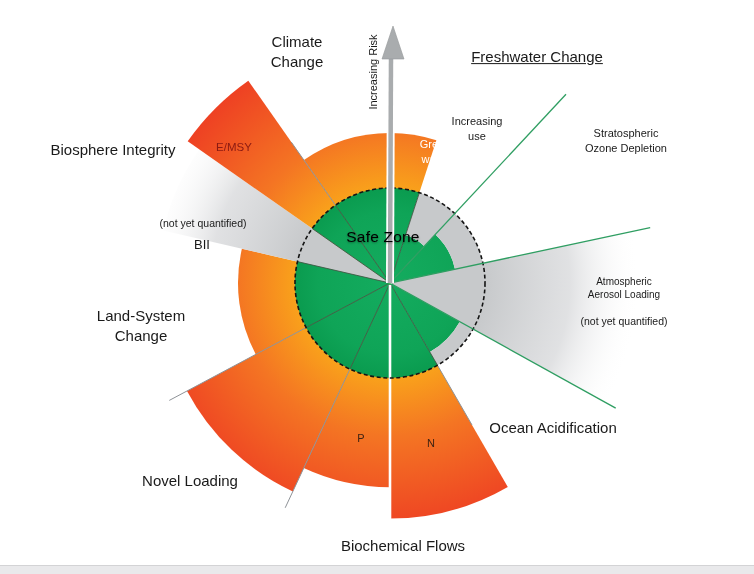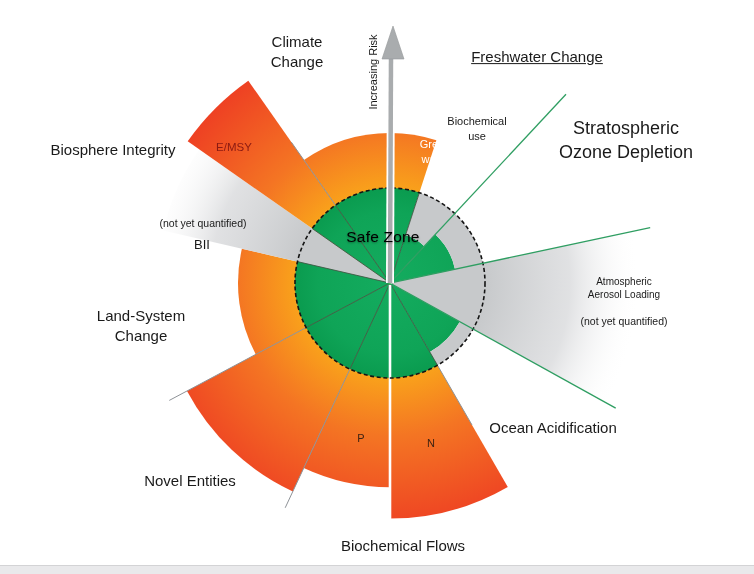--- a/index.html
+++ b/index.html
@@ -96,34 +96,34 @@
         <line x1="391" y1="57" x2="390" y2="283" stroke="#FFFFFF" stroke-width="8"></line>
         <line x1="391" y1="57" x2="390" y2="283" stroke="#A9ACAE" stroke-width="4.5"></line>
         <polygon points="393,26 382,59 404,59" fill="#A9ACAE" stroke="#96999B" stroke-width="0.6"></polygon>
       </g>
   </svg>
   <div id="labels">
       <div class="lbl" style="left: 297px; top: 52px; font-size: 15px;">Climate
 Change</div>
       <div class="lbl rot" style="left: 373px; top: 72px; font-size: 11px;">Increasing Risk</div>
       <div class="lbl" style="left: 537px; top: 57px; font-size: 15px; text-decoration: underline;">Freshwater Change</div>
-      <div class="lbl" style="left: 477px; top: 129px; font-size: 11px;">Biochemical
+      <div class="lbl" style="left: 477px; top: 129px; font-size: 11px;">Increasing
 use</div>
       <div class="lbl" style="left: 415px; top: 152px; font-size: 11px; color: rgb(255, 255, 255); margin-left: 20px;">Green
 water</div>
-      <div class="lbl" style="left: 626px; top: 141px; font-size: 18px;">Stratospheric
+      <div class="lbl" style="left: 626px; top: 141px; font-size: 11px;">Stratospheric
 Ozone Depletion</div>
       <div class="lbl" style="left: 624px; top: 288px; font-size: 10px;">Atmospheric
 Aerosol Loading</div>
       <div class="lbl" style="left: 624px; top: 322px; font-size: 10.5px;">(not yet quantified)</div>
       <div class="lbl" style="left: 553px; top: 428px; font-size: 15px;">Ocean Acidification</div>
       <div class="lbl" style="left: 403px; top: 546px; font-size: 15px;">Biochemical Flows</div>
       <div class="lbl" style="left: 361px; top: 438px; font-size: 11px; color: rgb(63, 35, 18);">P</div>
       <div class="lbl" style="left: 431px; top: 443px; font-size: 11px; color: rgb(63, 35, 18);">N</div>
-      <div class="lbl" style="left: 190px; top: 481px; font-size: 15px;">Novel Entities</div>
+      <div class="lbl" style="left: 190px; top: 481px; font-size: 15px;">Novel Loading</div>
       <div class="lbl" style="left: 141px; top: 326px; font-size: 15px;">Land-System
 Change</div>
       <div class="lbl" style="left: 202px; top: 206px; font-size: 13px; margin-top: 39px;">BII</div>
       <div class="lbl" style="left: 203px; top: 224px; font-size: 10.5px;">(not yet quantified)</div>
       <div class="lbl" style="left: 113px; top: 150px; font-size: 15px;">Biosphere Integrity</div>
       <div class="lbl bold" style="left: 234px; top: 148px; font-size: 11.5px; color: rgb(139, 26, 18);">E/MSY</div>
       <div class="lbl bold shadow" style="left: 383px; top: 237px; font-size: 15.5px; color: #000000;">Safe Zone</div>
     </div>
   <div class="bottom-strip"></div>
 </div>

